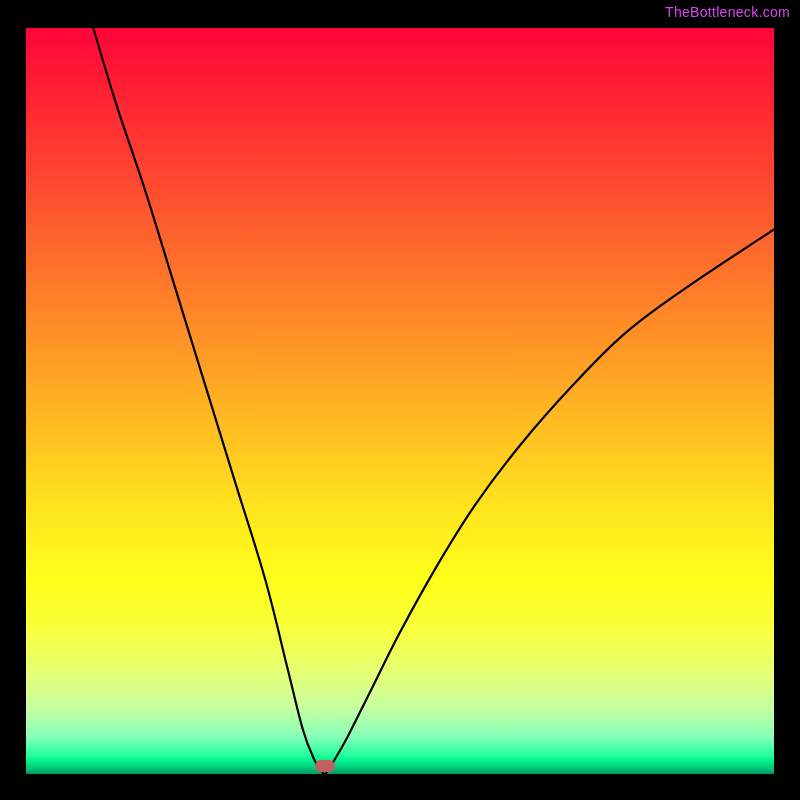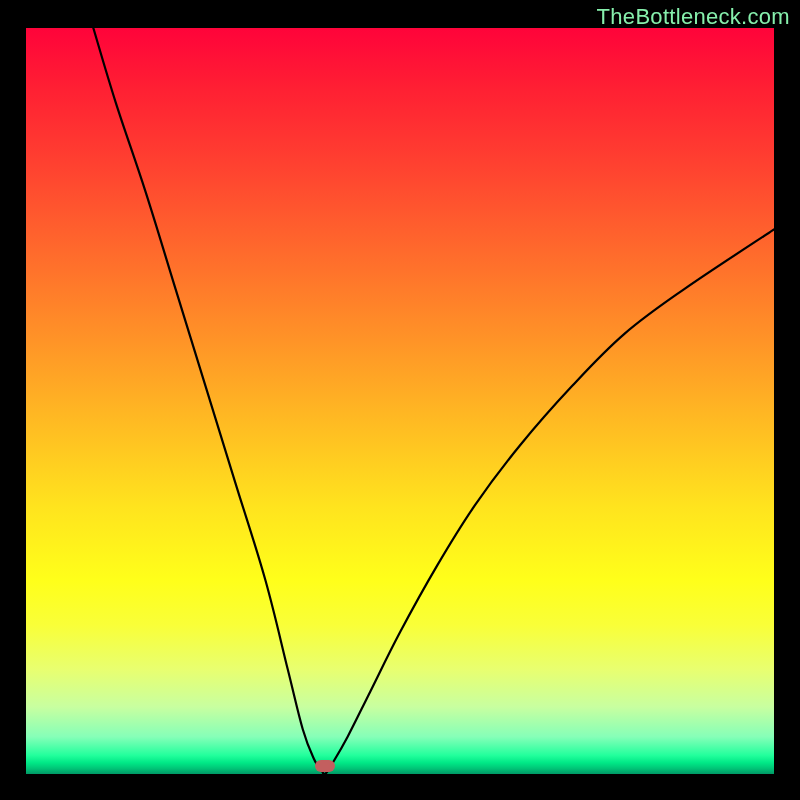--- a/index.html
+++ b/index.html
@@ -14,22 +14,22 @@
   .frame {
     position: relative;
     width: 800px;
     height: 800px;
     background: #000000;
   }
   .watermark {
     position: absolute;
     top: 4px;
     right: 10px;
-    color: #86efac;
-    font-size: 22px;
+    color: #d946ef;
+    font-size: 14px;
     letter-spacing: 0.3px;
     font-weight: 500;
     user-select: none;
   }
   .plot {
     position: absolute;
     left: 26px;
     top: 28px;
     width: 748px;
     height: 746px;

